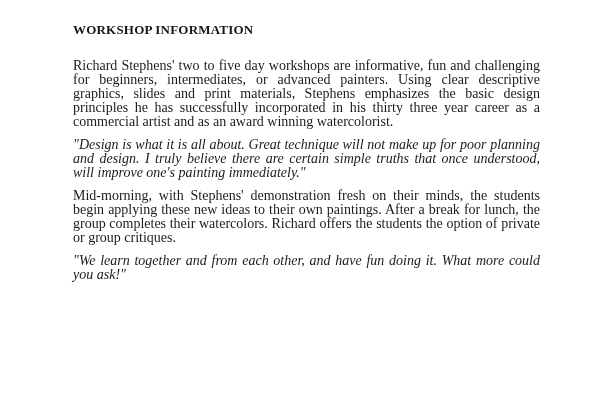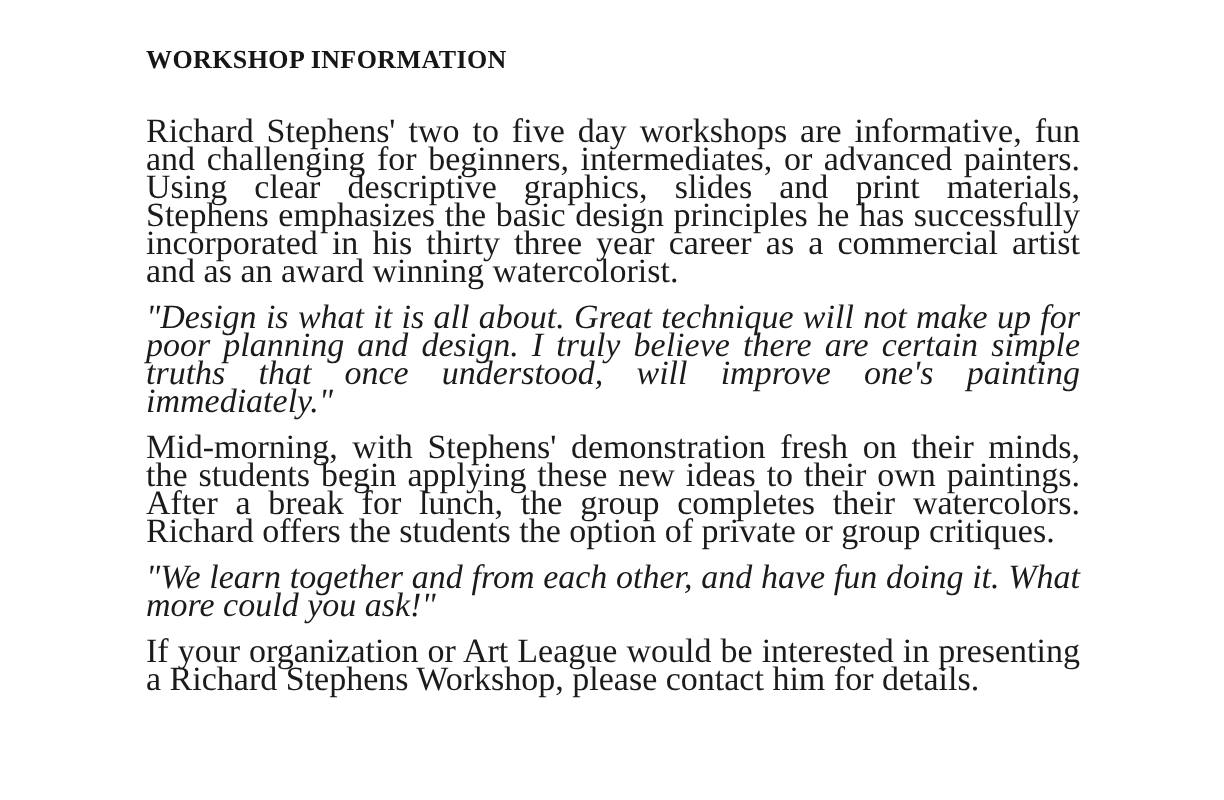--- a/index.html
+++ b/index.html
@@ -22,21 +22,21 @@
     background: #ffffff;
   }
   .doc-title {
     font-size: 13px;
     font-weight: bold;
     letter-spacing: 0.2px;
     margin: 0 0 21px 0;
     color: #161616;
   }
   .doc-body p {
-    font-size: 17px;
+    font-size: 14px;
     line-height: 14px;
     text-align: justify;
     margin: 0 0 9px 0;
     color: #1b1b1b;
   }
   .doc-body p.italic {
     font-style: italic;
   }
 </style>
 </head>
@@ -49,15 +49,14 @@
     <p>Richard Stephens' two to five day workshops are informative, fun and challenging for beginners, intermediates, or advanced painters. Using clear descriptive graphics, slides and print materials, Stephens emphasizes the basic design principles he has successfully incorporated in his thirty three year career as a commercial artist and as an award winning watercolorist.</p>
 
     <p class="italic">"Design is what it is all about. Great technique will not make up for poor planning and design. I truly believe there are certain simple truths that once understood, will improve one's painting immediately."</p>
 
 
     <p>Mid-morning, with Stephens' demonstration fresh on their minds, the students begin applying these new ideas to their own paintings. After a break for lunch, the group completes their watercolors. Richard offers the students the option of private or group critiques.</p>
 
     <p class="italic">"We learn together and from each other, and have fun doing it. What more could you ask!"</p>
 
 
-    <p>If your organization or Art League would be interested in presenting a Richard Stephens Workshop, please contact him for details.</p>
   </div>
 </div>
 
 </body></html>

